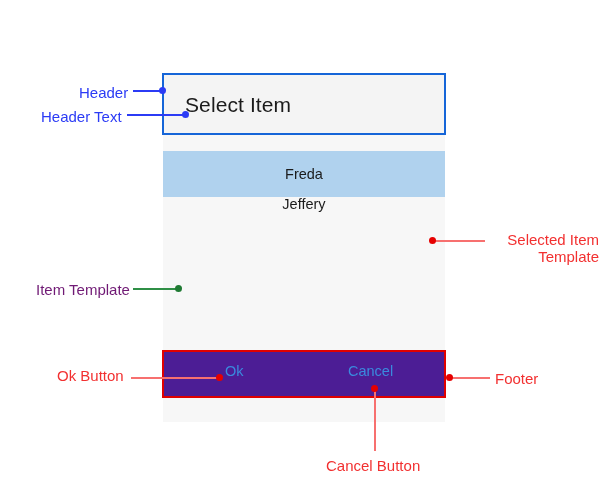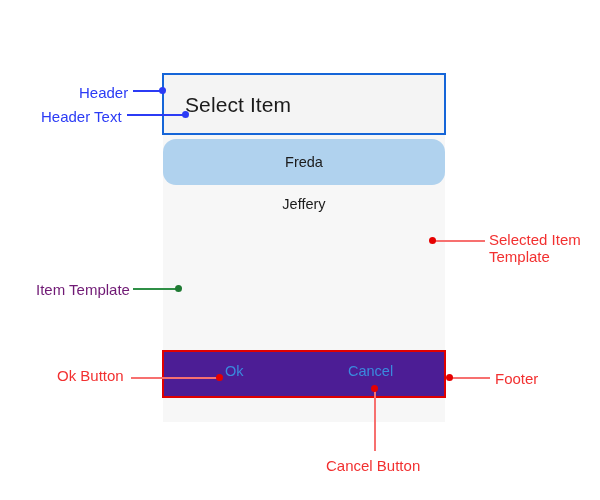--- a/index.html
+++ b/index.html
@@ -121,36 +121,36 @@
   .anno {
     position: absolute;
     font-size: 15px;
     white-space: nowrap;
   }
   .anno.blue  { color: #2b3bf5; }
   .anno.red   { color: #f23030; }
   .anno.green { color: #701a75; }
   .anno.multiline {
     white-space: normal;
-    text-align: left;
+    text-align: right;
     line-height: 17px;
     width: 110px;
   }
 </style>
 </head>
 <body>
 
 <div id="dialog">
 
   <div id="dialog-header">
     <div id="dialog-title">Select Item</div>
   </div>
 
   <div id="dialog-list">
-    <div class="list-row selected" style="top:4px;border-radius:13px;">
+    <div class="list-row selected" style="top:16px;">
       <span>Freda</span>
     </div>
     <div class="list-row" style="top:46px;">
       <span>Jeffery</span>
     </div>
   </div>
 
   <div id="dialog-footer">
     <div class="footer-btn" id="ok-button">Ok</div>
     <div class="footer-btn" id="cancel-button">Cancel</div>

